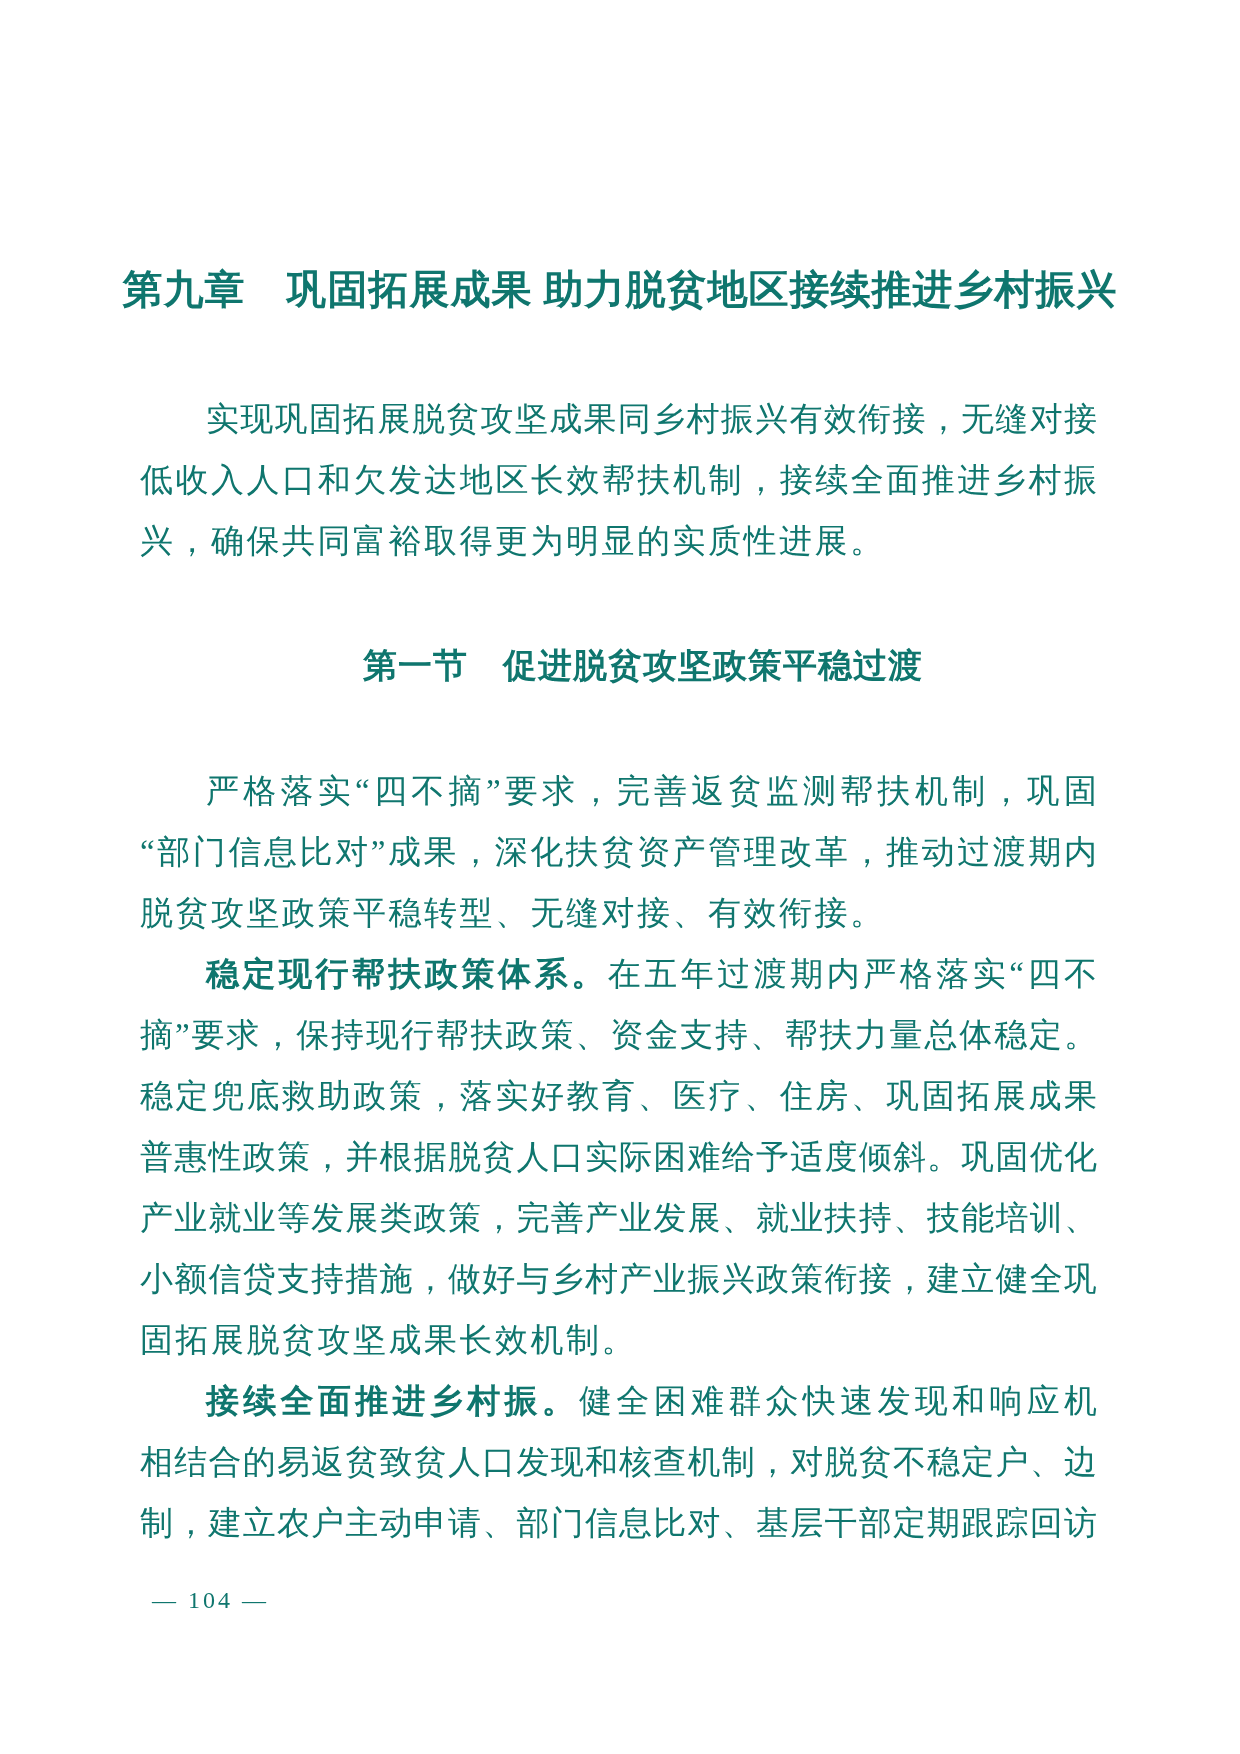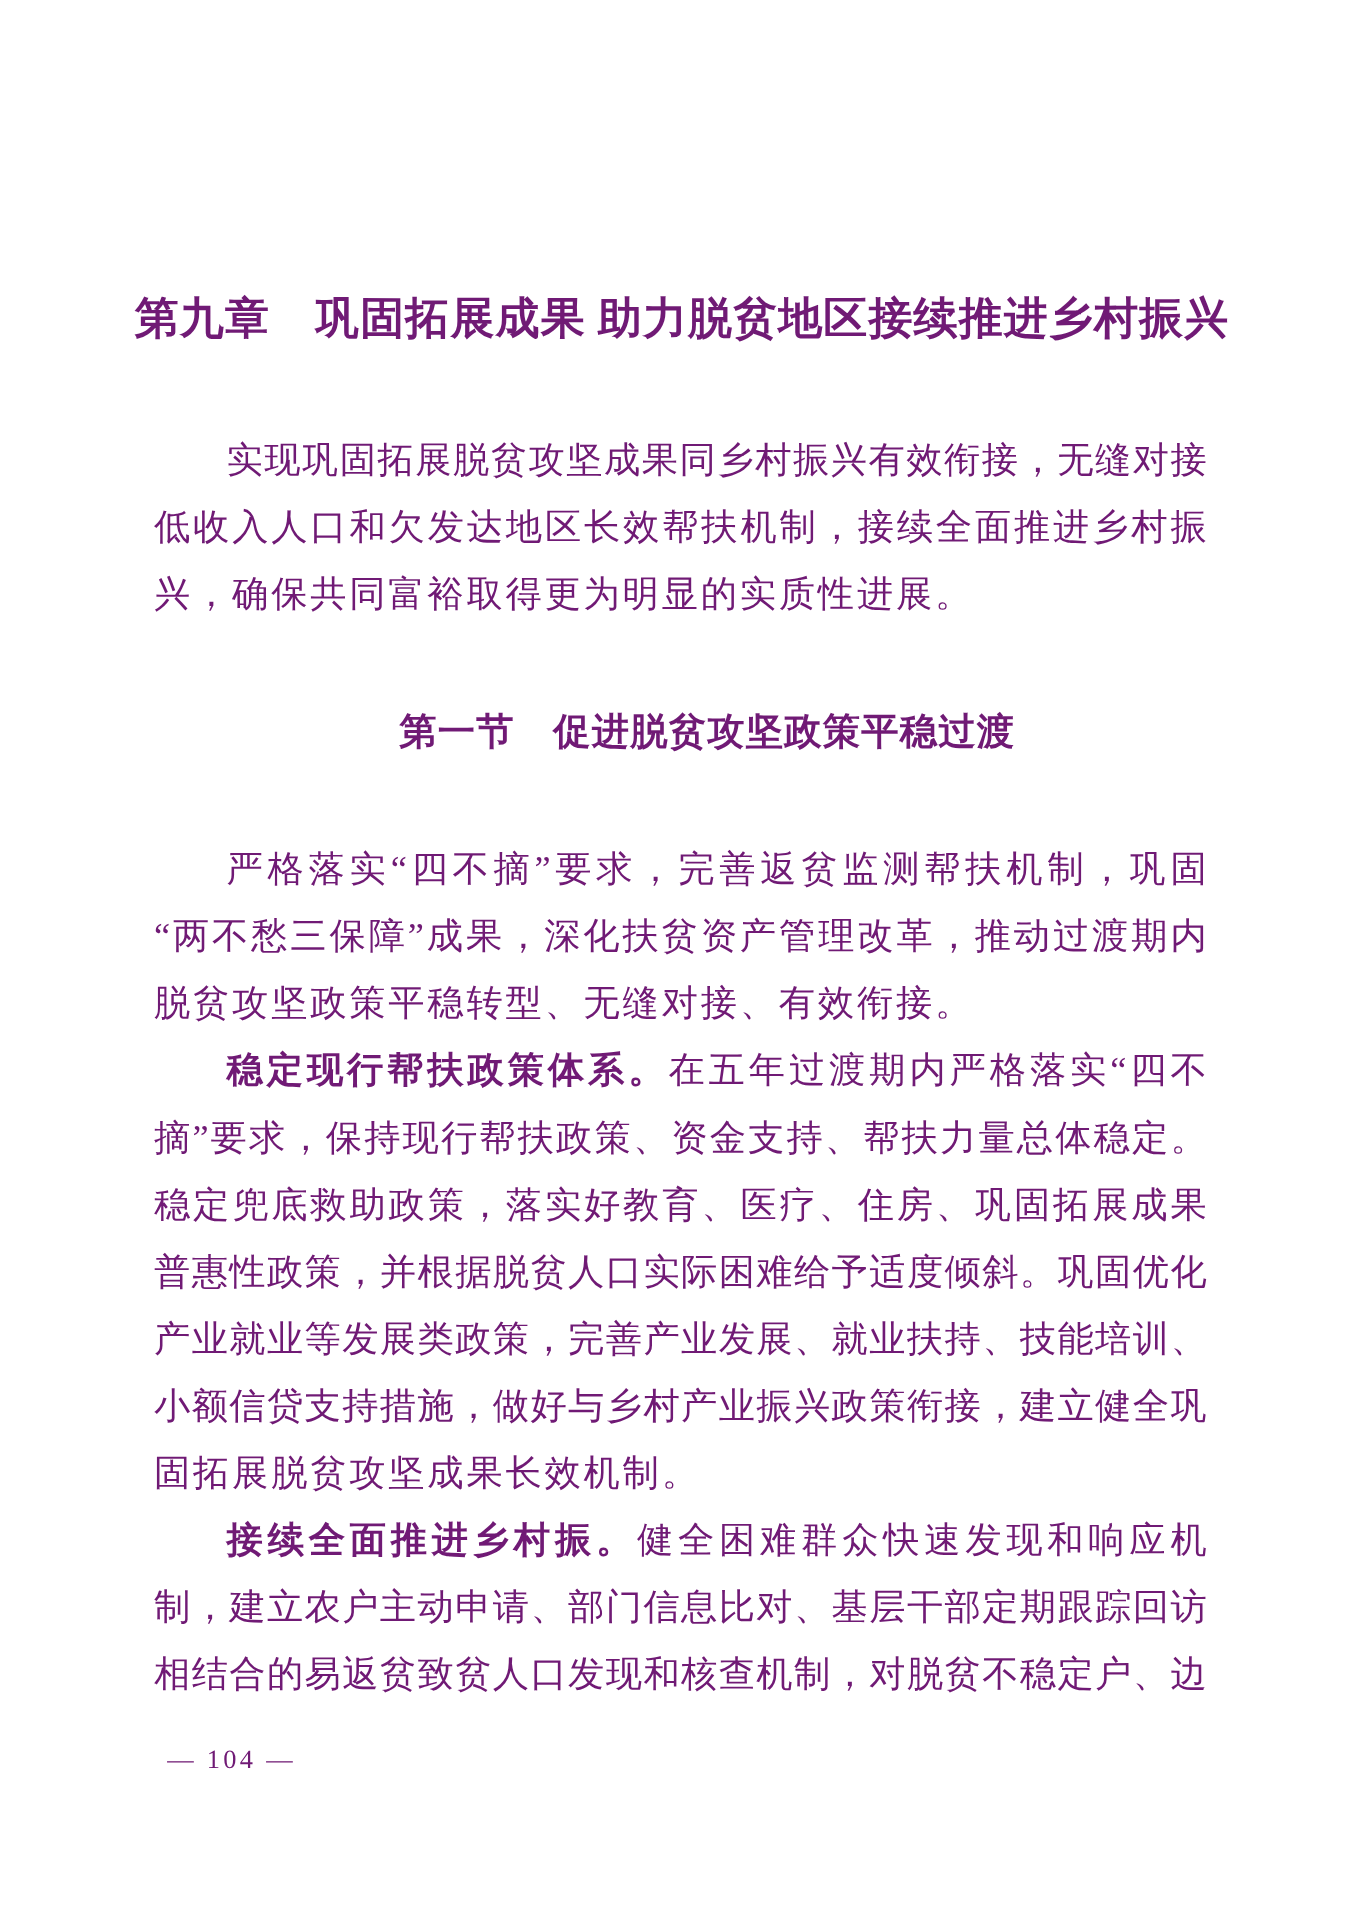--- a/index.html
+++ b/index.html
@@ -2,21 +2,21 @@
 <html><head>
 <meta charset="utf-8">
 <style>
   html, body { margin: 0; padding: 0; background: #e8e8e8; }
   .page {
     position: relative;
     width: 1240px;
     height: 1754px;
     margin: 0 auto;
     background: #ffffff;
-    color: #701a75;
+    color: #0f766e;
     font-family: "Liberation Serif", "DejaVu Serif", serif;
     overflow: hidden;
     text-decoration: underline;
   }
   .chapter-title {
     position: absolute;
     top: 262px;
     left: 0;
     width: 100%;
     margin: 0;
@@ -90,34 +90,34 @@
         <div class="line full"><span class="seg">低收入人口和欠发达地区长效帮扶机制，接续全面推进乡村振</span></div>
         <div class="line"><span class="seg">兴，确保共同富裕取得更为明显的实质性进展。</span></div>
       </div>
     </div>
 
   <h2 class="section-title">第一节　促进脱贫攻坚政策平稳过渡</h2>
 
   <div class="body-block" id="section-block">
       <div class="paragraph">
         <div class="line indent full"><span class="seg">严格落实“四不摘”要求，完善返贫监测帮扶机制，巩固</span></div>
-        <div class="line full"><span class="seg">“两不愁三保障”成果，深化扶贫资产管理改革，推动过渡期内</span></div>
+        <div class="line full"><span class="seg">“部门信息比对”成果，深化扶贫资产管理改革，推动过渡期内</span></div>
         <div class="line"><span class="seg">脱贫攻坚政策平稳转型、无缝对接、有效衔接。</span></div>
       </div>
       <div class="paragraph">
         <div class="line indent full"><span class="seg bold-lead">稳定现行帮扶政策体系。</span><span class="seg">在五年过渡期内严格落实“四不</span></div>
         <div class="line full"><span class="seg">摘”要求，保持现行帮扶政策、资金支持、帮扶力量总体稳定。</span></div>
         <div class="line full"><span class="seg">稳定兜底救助政策，落实好教育、医疗、住房、巩固拓展成果</span></div>
         <div class="line full"><span class="seg">普惠性政策，并根据脱贫人口实际困难给予适度倾斜。巩固优化</span></div>
         <div class="line full"><span class="seg">产业就业等发展类政策，完善产业发展、就业扶持、技能培训、</span></div>
         <div class="line full"><span class="seg">小额信贷支持措施，做好与乡村产业振兴政策衔接，建立健全巩</span></div>
         <div class="line"><span class="seg">固拓展脱贫攻坚成果长效机制。</span></div>
       </div>
       <div class="paragraph">
         <div class="line indent full"><span class="seg bold-lead">接续全面推进乡村振。</span><span class="seg">健全困难群众快速发现和响应机</span></div>
+        <div class="line full"><span class="seg">相结合的易返贫致贫人口发现和核查机制，对脱贫不稳定户、边</span></div>
         <div class="line full"><span class="seg">制，建立农户主动申请、部门信息比对、基层干部定期跟踪回访</span></div>
-        <div class="line full"><span class="seg">相结合的易返贫致贫人口发现和核查机制，对脱贫不稳定户、边</span></div>
       </div>
     </div>
 
   <div class="page-footer">— 104 —</div>
 
 </div>
 
 </body></html>

